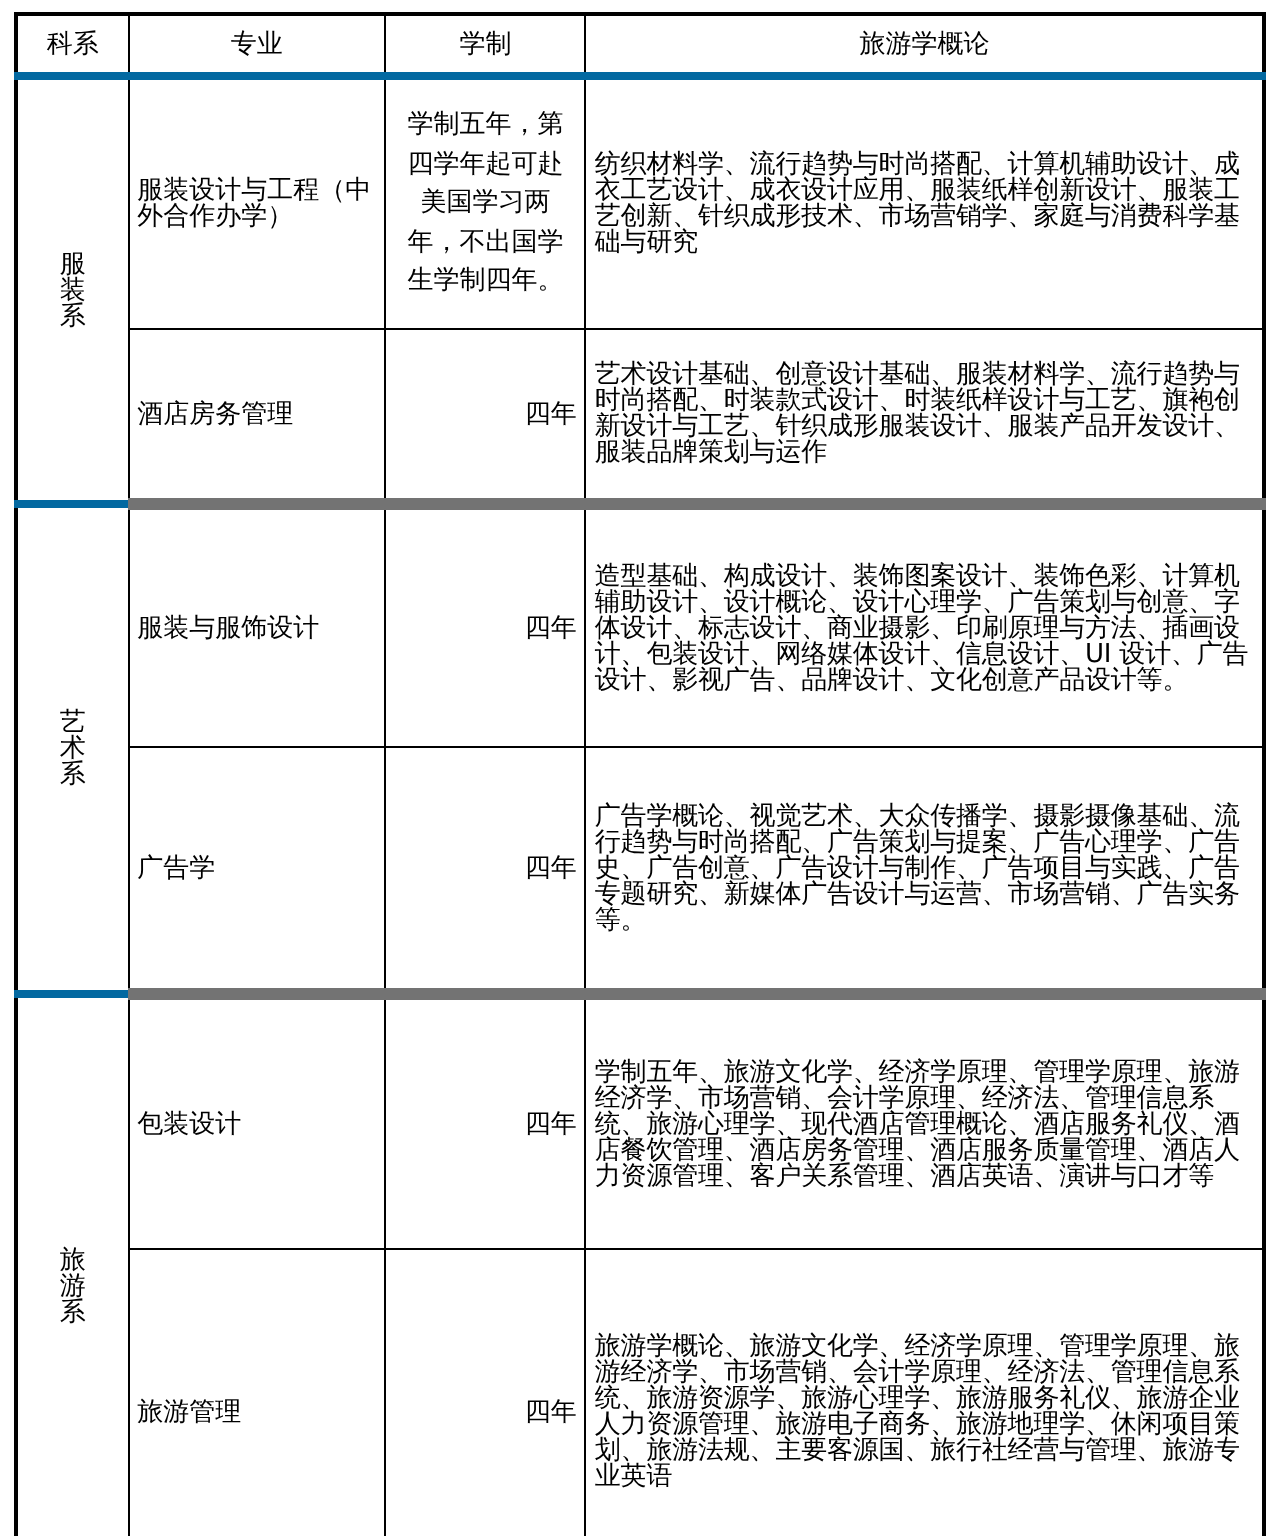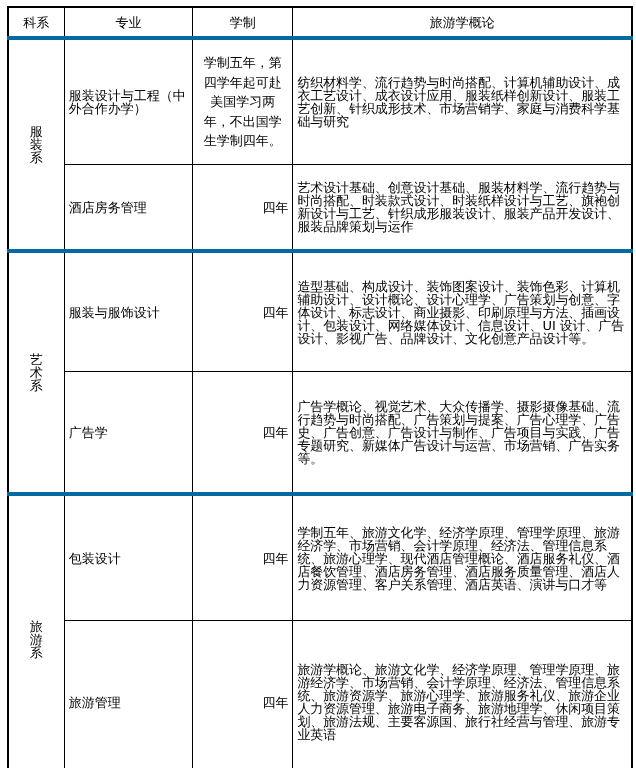--- a/index.html
+++ b/index.html
@@ -85,21 +85,21 @@
     padding: 4px 3px 4px 4px;
     letter-spacing: -0.1px;
     margin-top: 35px;
   }
   
   tr.sec-top > td,
   tr.sec-top > th {
     border-top: 4px solid #0369a1;
   }
   tr.sec-bottom > td {
-    border-bottom: 2px solid #737373;
+    border-bottom: 6px solid #737373;
   }
   .h-1 { height: 120px; }
   .h-2 { height: 80px; }
   .h-3 { height: 114px; }
   .h-4 { height: 116px; }
   .h-5 { height: 120px; }
   .h-6 { height: 158px; }
 </style>
 </head>
 <body>

